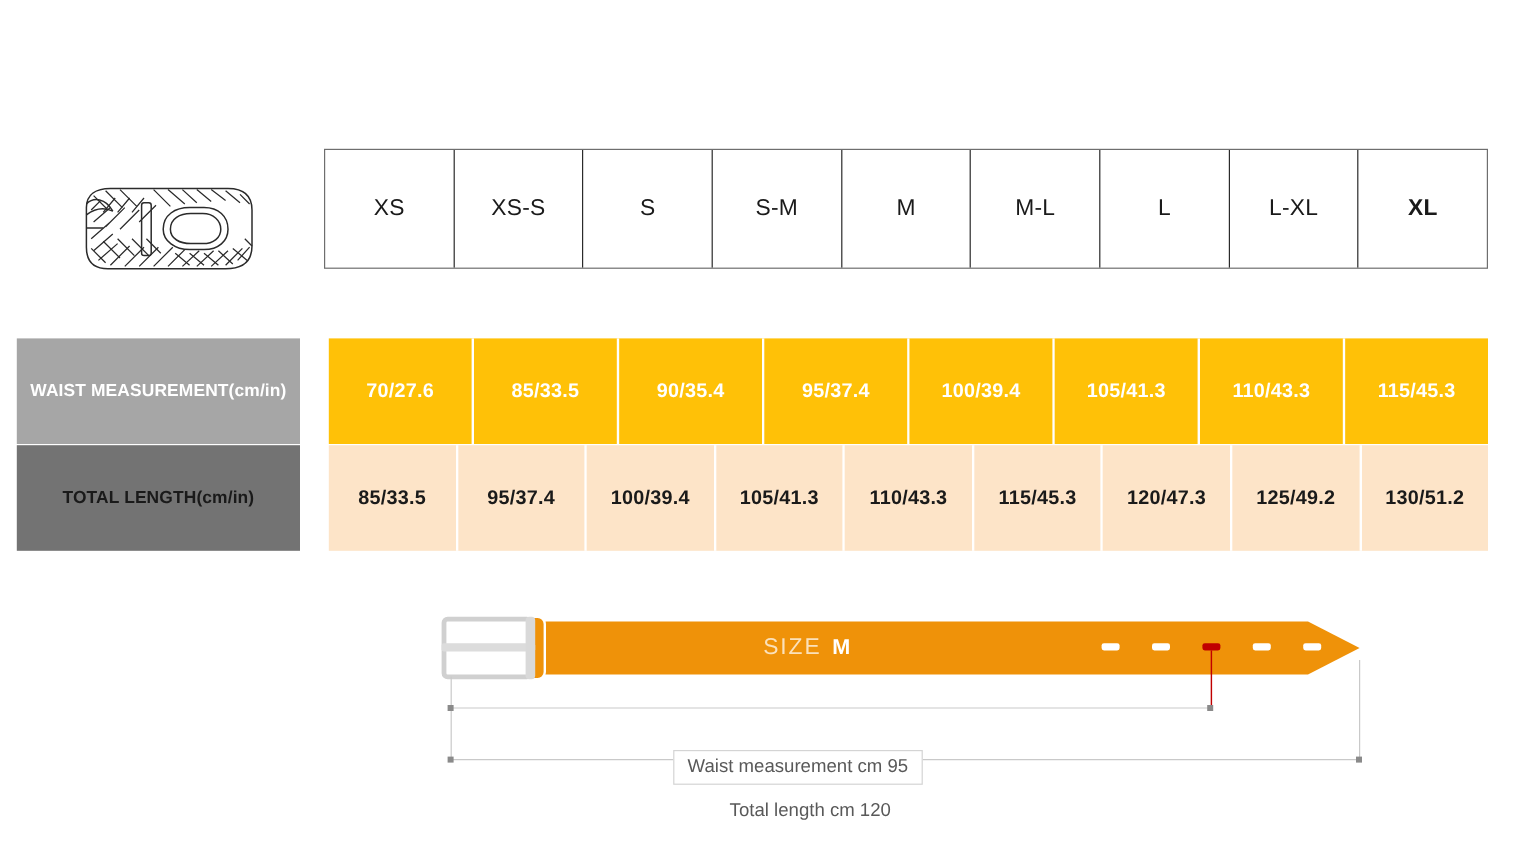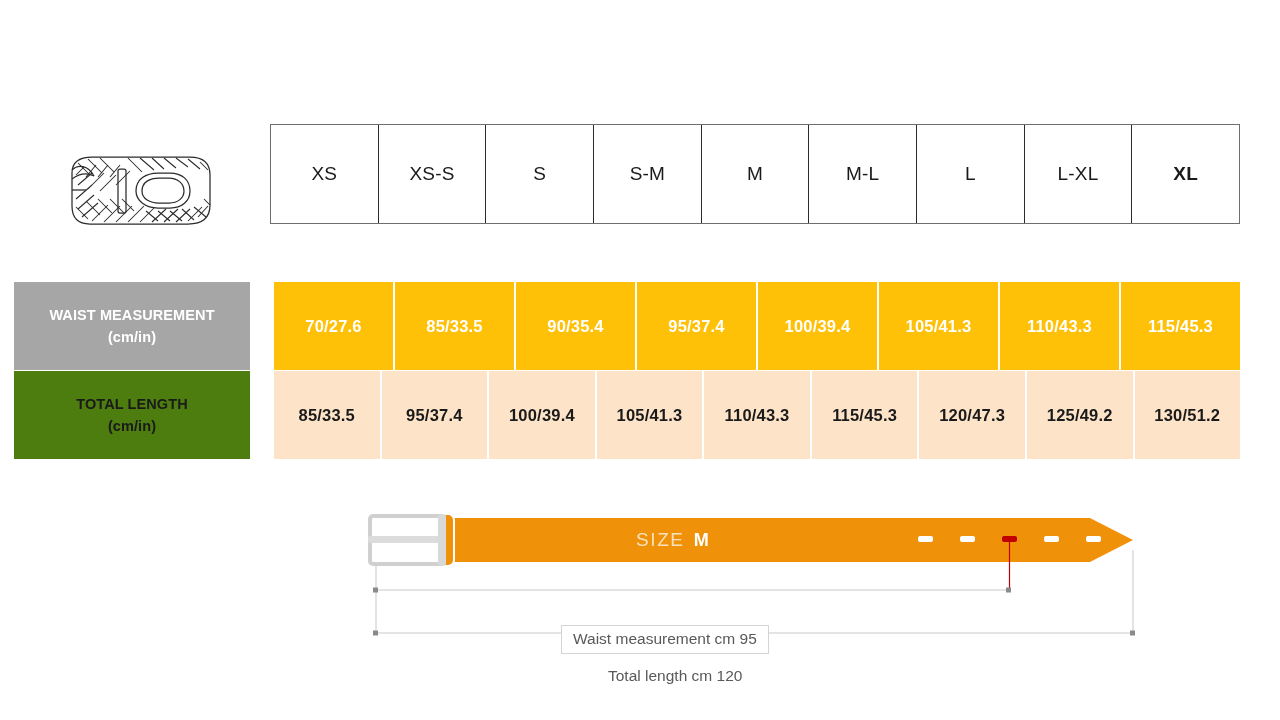--- a/index.html
+++ b/index.html
@@ -58,31 +58,31 @@
     width: 1226px;
     display: flex;
   }
   #row-waist  { top: 282px; }
   #row-length { top: 371px; }
 
   .row-label {
     width: 236px;
     box-sizing: border-box;
     display: flex;
-    flex-direction: column;
+    flex-direction: row;
     align-items: center;
     justify-content: center;
     text-align: center;
     font-weight: bold;
     font-size: 14.5px;
     line-height: 1.55;
     letter-spacing: .1px;
   }
   #row-waist  .row-label { background: #a6a6a6; color: #ffffff; }
-  #row-length .row-label { background: #4d7c0f; color: #1a1a1a; }
+  #row-length .row-label { background: #737373; color: #1a1a1a; }
 
   .row-values {
     margin-left: 24px;
     flex: 1 1 auto;
     display: flex;
   }
   .vcell {
     flex: 1 1 0;
     box-sizing: border-box;
     border-right: 2px solid #ffffff;

